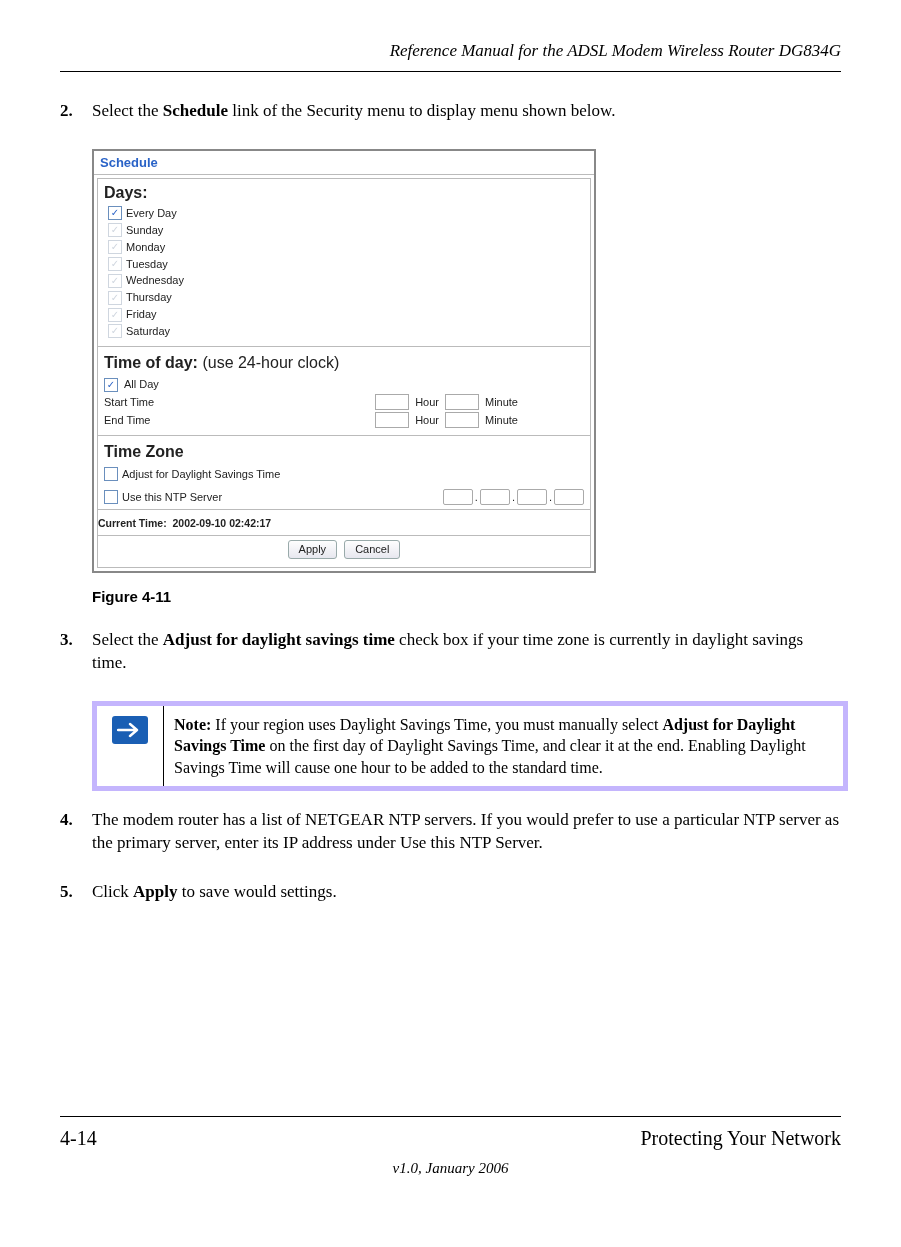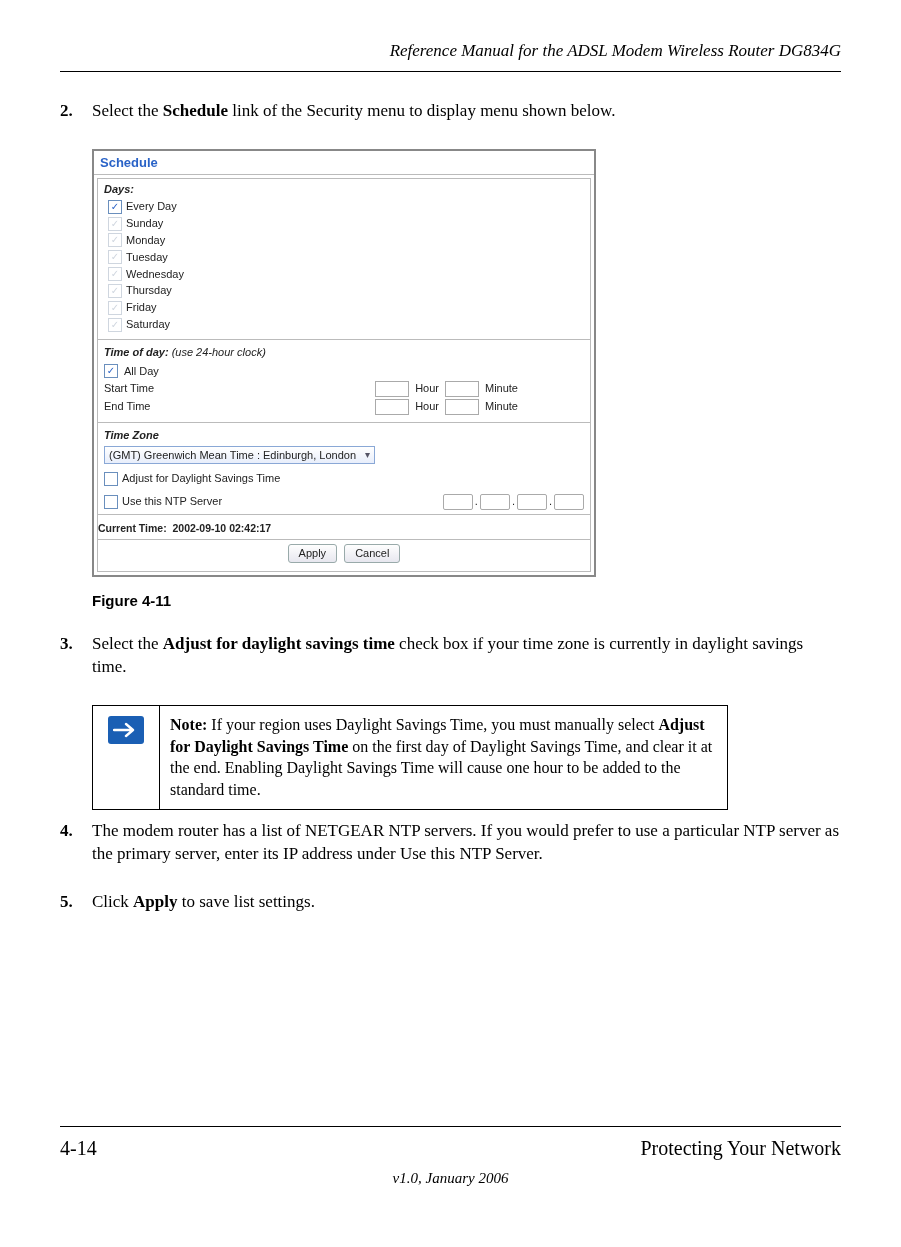--- a/index.html
+++ b/index.html
@@ -39,24 +39,24 @@
   .figure-wrap {
     margin: 4px 0 6px 32px;
   }
   .figure-caption {
     font-family: Arial, Helvetica, sans-serif;
     font-weight: bold;
     font-size: 15px;
     margin: 14px 0 22px 32px;
   }
   .note-table {
-    border: 1px solid #c4b5fd;
+    border: 5px solid #c4b5fd;
     border-collapse: collapse;
-    margin: 6px 0 10px 32px;
-    width: 636px;
+    margin: 6px 0 18px 32px;
+    width: 756px;
   }
   .note-table td {
     border: 1px solid #000;
     vertical-align: top;
     padding: 8px 10px;
     font-size: 16px;
   }
   .note-icon-cell {
     width: 46px;
     text-align: center;
@@ -104,23 +104,22 @@
     padding: 3px 6px 3px 6px;
     border-bottom: 1px solid #bbb;
   }
   .shot-inner {
     border: 1px solid #bbb;
     margin: 3px;
     background: #fff;
   }
   .shot-section-h {
     font-weight: bold;
-    font-size: 11px;
+    font-size: 16px;
     padding: 3px 6px 1px 6px;
-    font-style: italic;
   }
   .shot-section-h .sub {
     font-weight: normal;
   }
   .shot-list {
     padding: 0 6px 4px 10px;
   }
   .shot-row {
     display: flex;
     align-items: center;
@@ -254,21 +253,20 @@
           <span style="flex:1"></span>
           <span class="mini-input"></span>
             <span>Hour</span>
           <span class="mini-input"></span>
             <span>Minute</span>
           <span style="width:60px"></span>
         </div>
       </div>
       <div class="hr"></div>
       <div class="shot-section-h">Time Zone</div>
-      <div class="tz-select">(GMT) Greenwich Mean Time : Edinburgh, London</div>
       <div class="shot-footer-row">
         <div class="shot-row">
             <span class="shot-chk"></span>
             <span>Adjust for Daylight Savings Time</span>
           </div>
       </div>
       <div class="shot-footer-row">
         <div class="shot-row">
             <span class="shot-chk"></span>
             <span>Use this NTP Server</span>
@@ -320,21 +318,21 @@
   <div class="step-num">4.</div>
   <div class="step-body">
     <p>The modem router has a list of NETGEAR NTP servers. If you would prefer to use a particular NTP server as the primary server, enter its IP address under Use this NTP Server.</p>
   </div>
 </div>
 
 <div class="step">
   <div class="step-num">5.</div>
   <div class="step-body">
     <p>
-      <span>Click </span><b>Apply</b><span> to save list settings.</span>
+      <span>Click </span><b>Apply</b><span> to save would settings.</span>
     </p>
   </div>
 </div>
 
 <div class="footer">
   <span>4-14</span>
   <span>Protecting Your Network</span>
 </div>
 <div class="footer-center">v1.0, January 2006</div>
 

